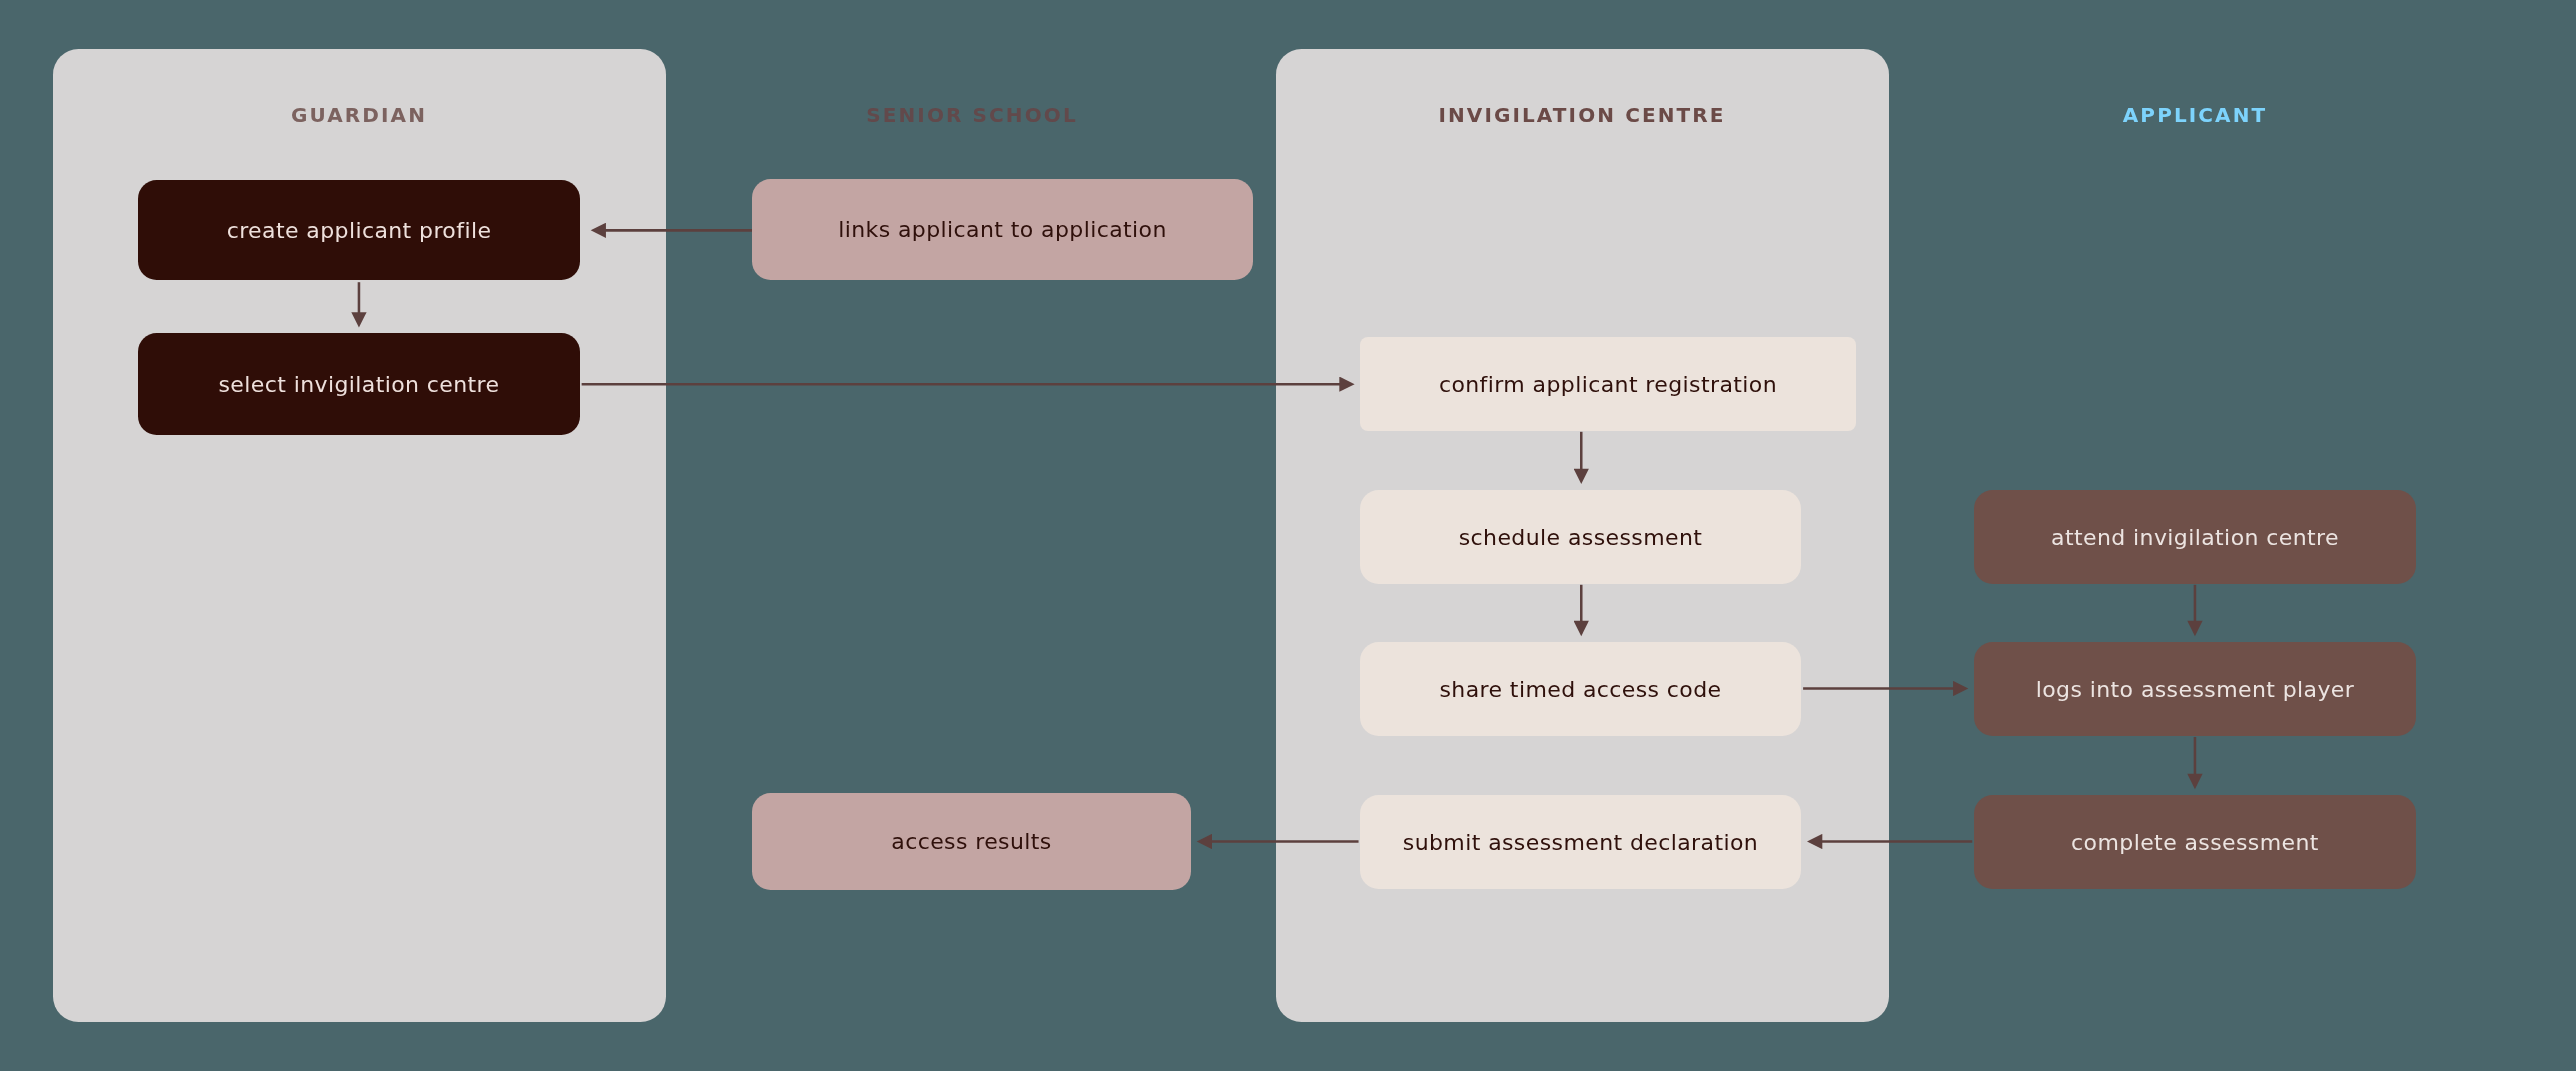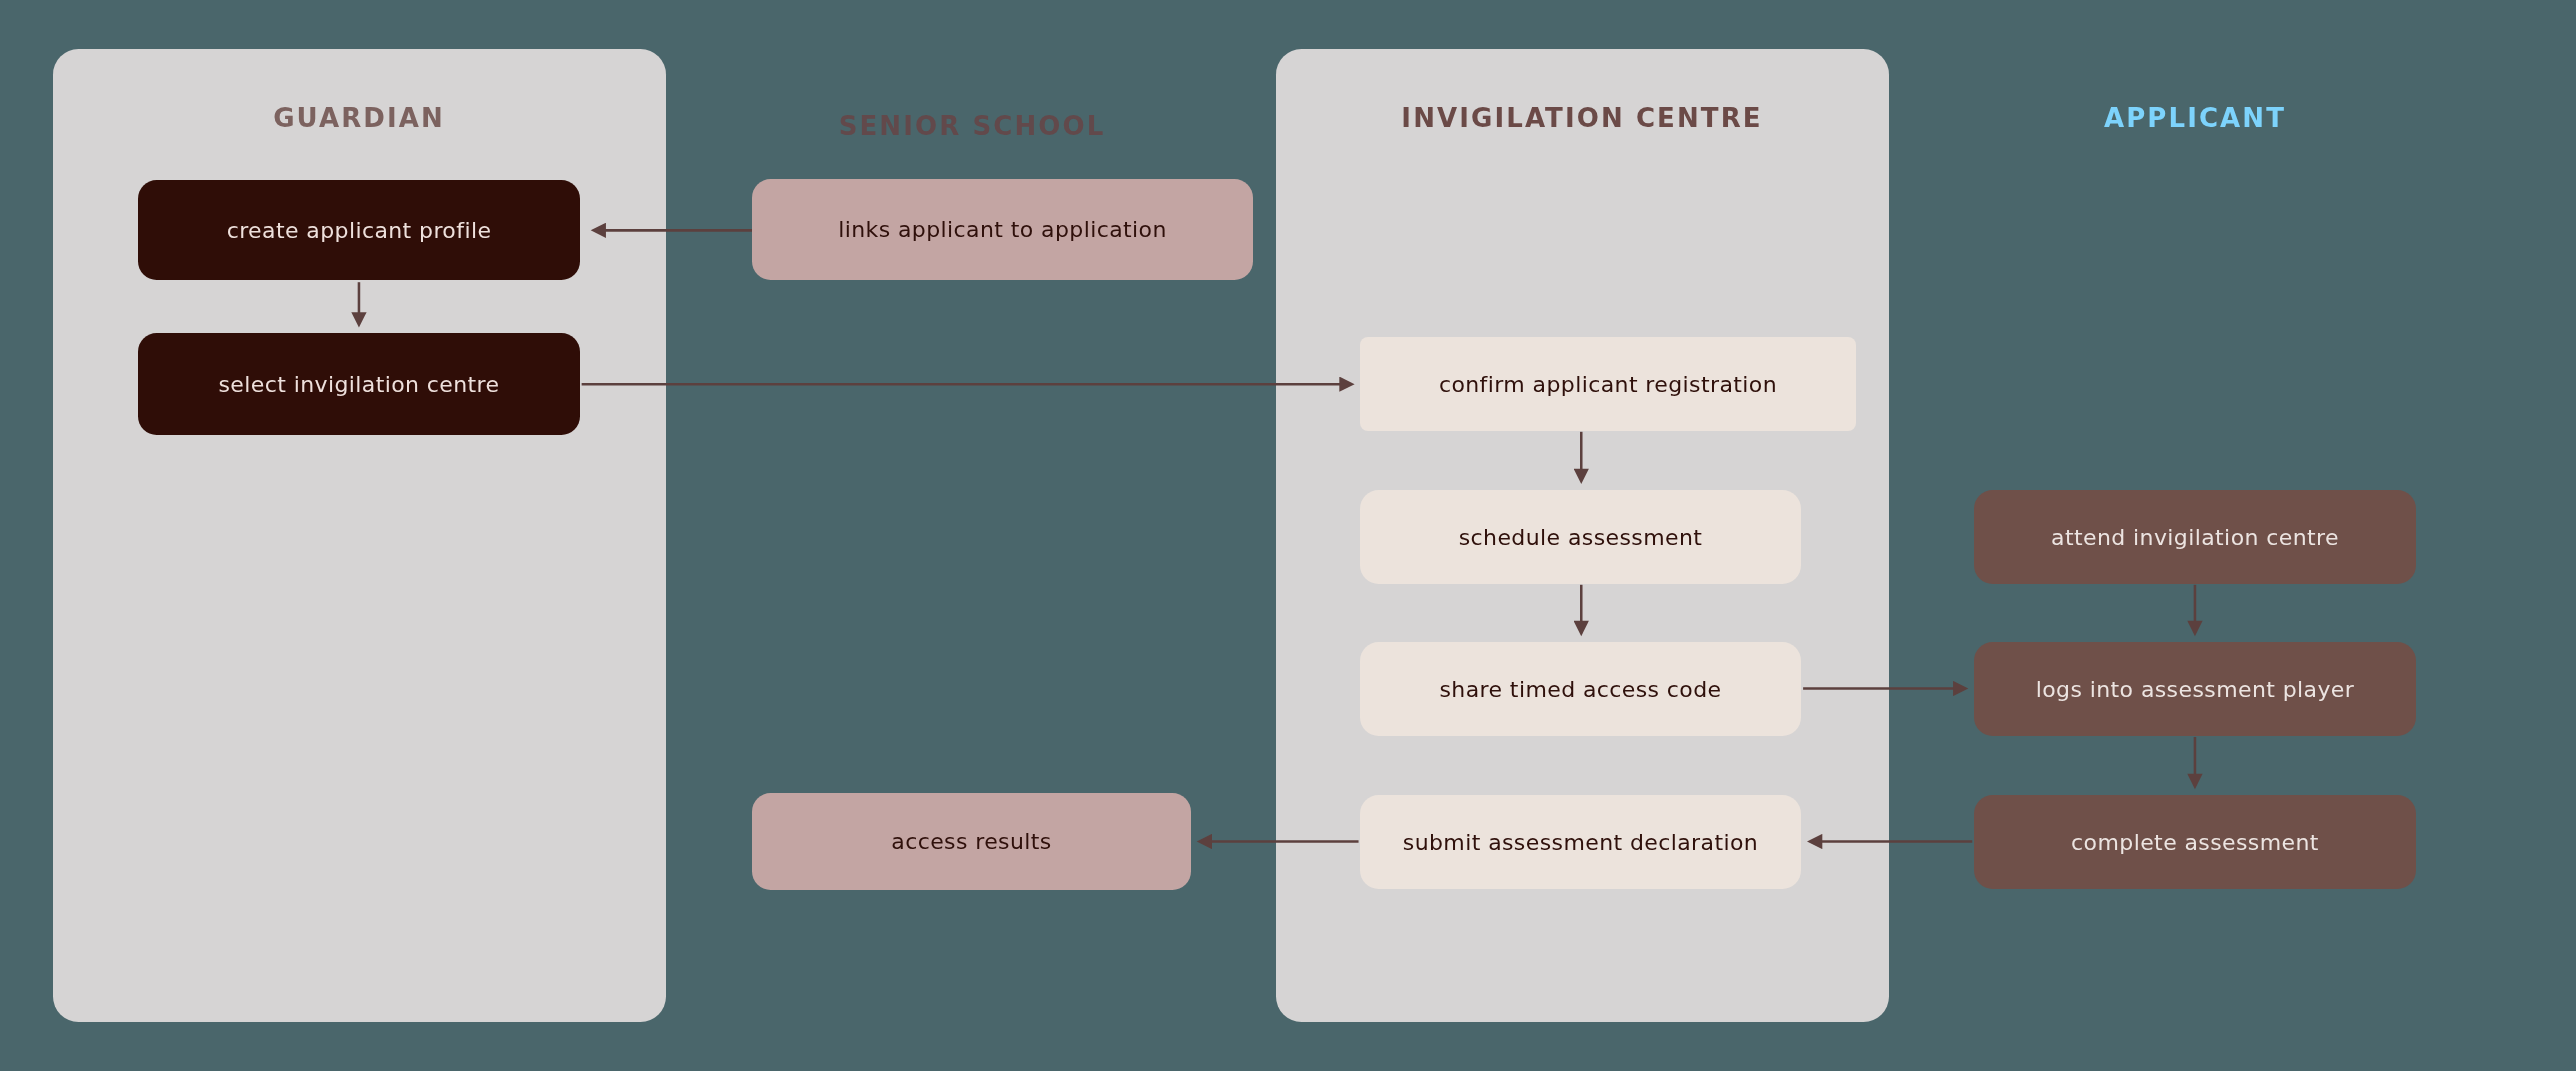--- a/index.html
+++ b/index.html
@@ -17,27 +17,27 @@
     height: 973px;
     background: #d6d4d4;
     border-radius: 25.5px;
   }
   .lane-panel--guardian { left: 53px; width: 613px; }
   .lane-panel--invigilation { left: 1276px; width: 613px; }
   .lane-title {
     position: absolute;
     top: 103px;
     transform: translateX(-50%);
-    font-size: 26px;
+    font-size: 20px;
     font-weight: 700;
     letter-spacing: 2.1px;
     white-space: nowrap;
   }
   .lane-title--guardian { left: 359px; color: #7c625f; }
-  .lane-title--senior { left: 972px; color: #62494b; margin-top: 8px; }
+  .lane-title--senior { left: 972px; color: #62494b; }
   .lane-title--invigilation { left: 1582px; color: #6b4a47; }
   .lane-title--applicant { left: 2195px; color: #7dd3fc; }
   .node {
     position: absolute;
     display: flex;
     align-items: center;
     justify-content: center;
     border-radius: 18.7px;
     font-size: 22px;
     letter-spacing: 0.4px;

